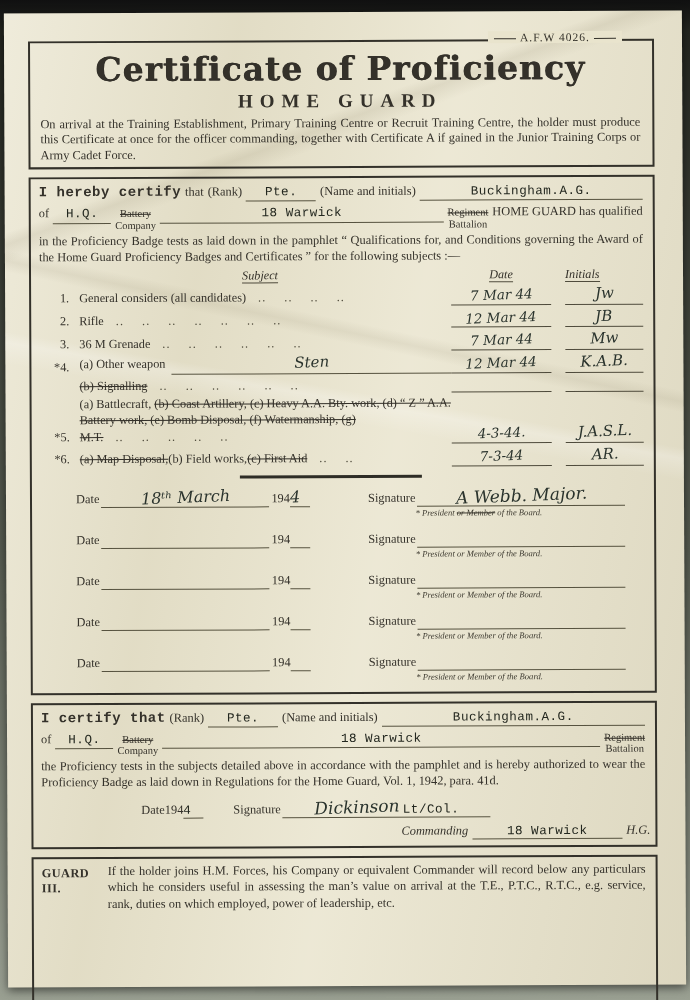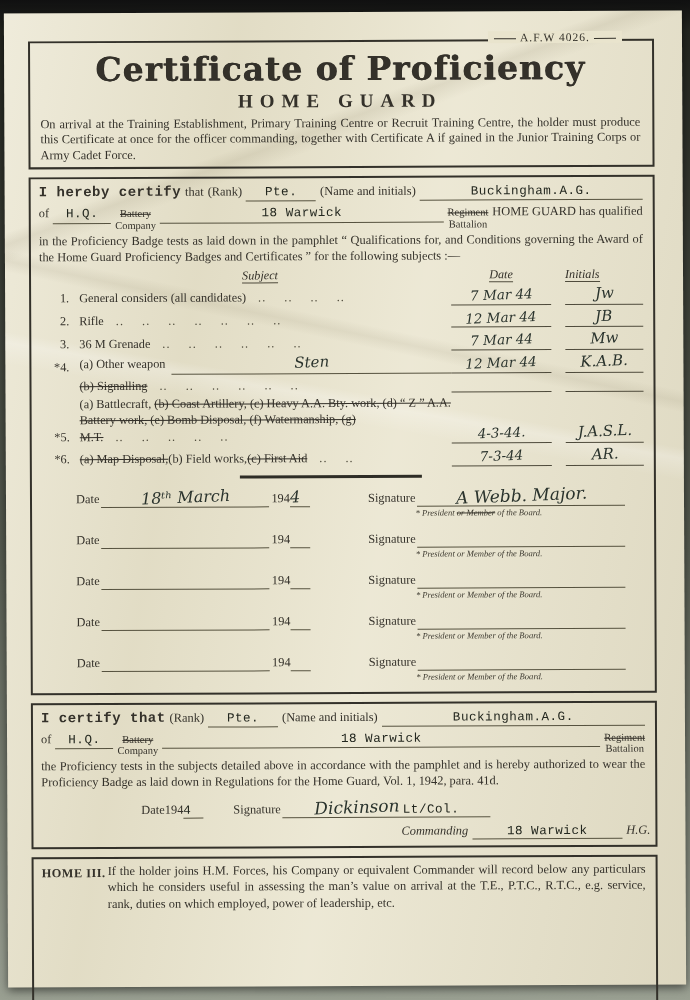--- a/index.html
+++ b/index.html
@@ -313,21 +313,21 @@
     </div>
     <div class="cmdline">
       <span>Commanding</span>
       <span class="cmdfill mono">18 Warwick</span>
       <span>H.G.</span>
     </div>
   </div>
 
   <div class="box">
     <div class="phead">
-      <div class="plabel" style="width:66px;">HOME III.</div>
+      <div class="plabel" style="width:66px;">GUARD III.</div>
       <div class="pbody">
         <div class="ppara" style="margin-top:0;">If the holder joins H.M. Forces, his Company or equivalent Commander will record below any particulars which he considers useful in assessing the man’s value on arrival at the T.E., P.T.C., R.T.C., e.g. service, rank, duties on which employed, power of leadership, etc.</div>
       </div>
     </div>
     <div class="spacer3"></div>
 
   </div>
 
 </div>
 

